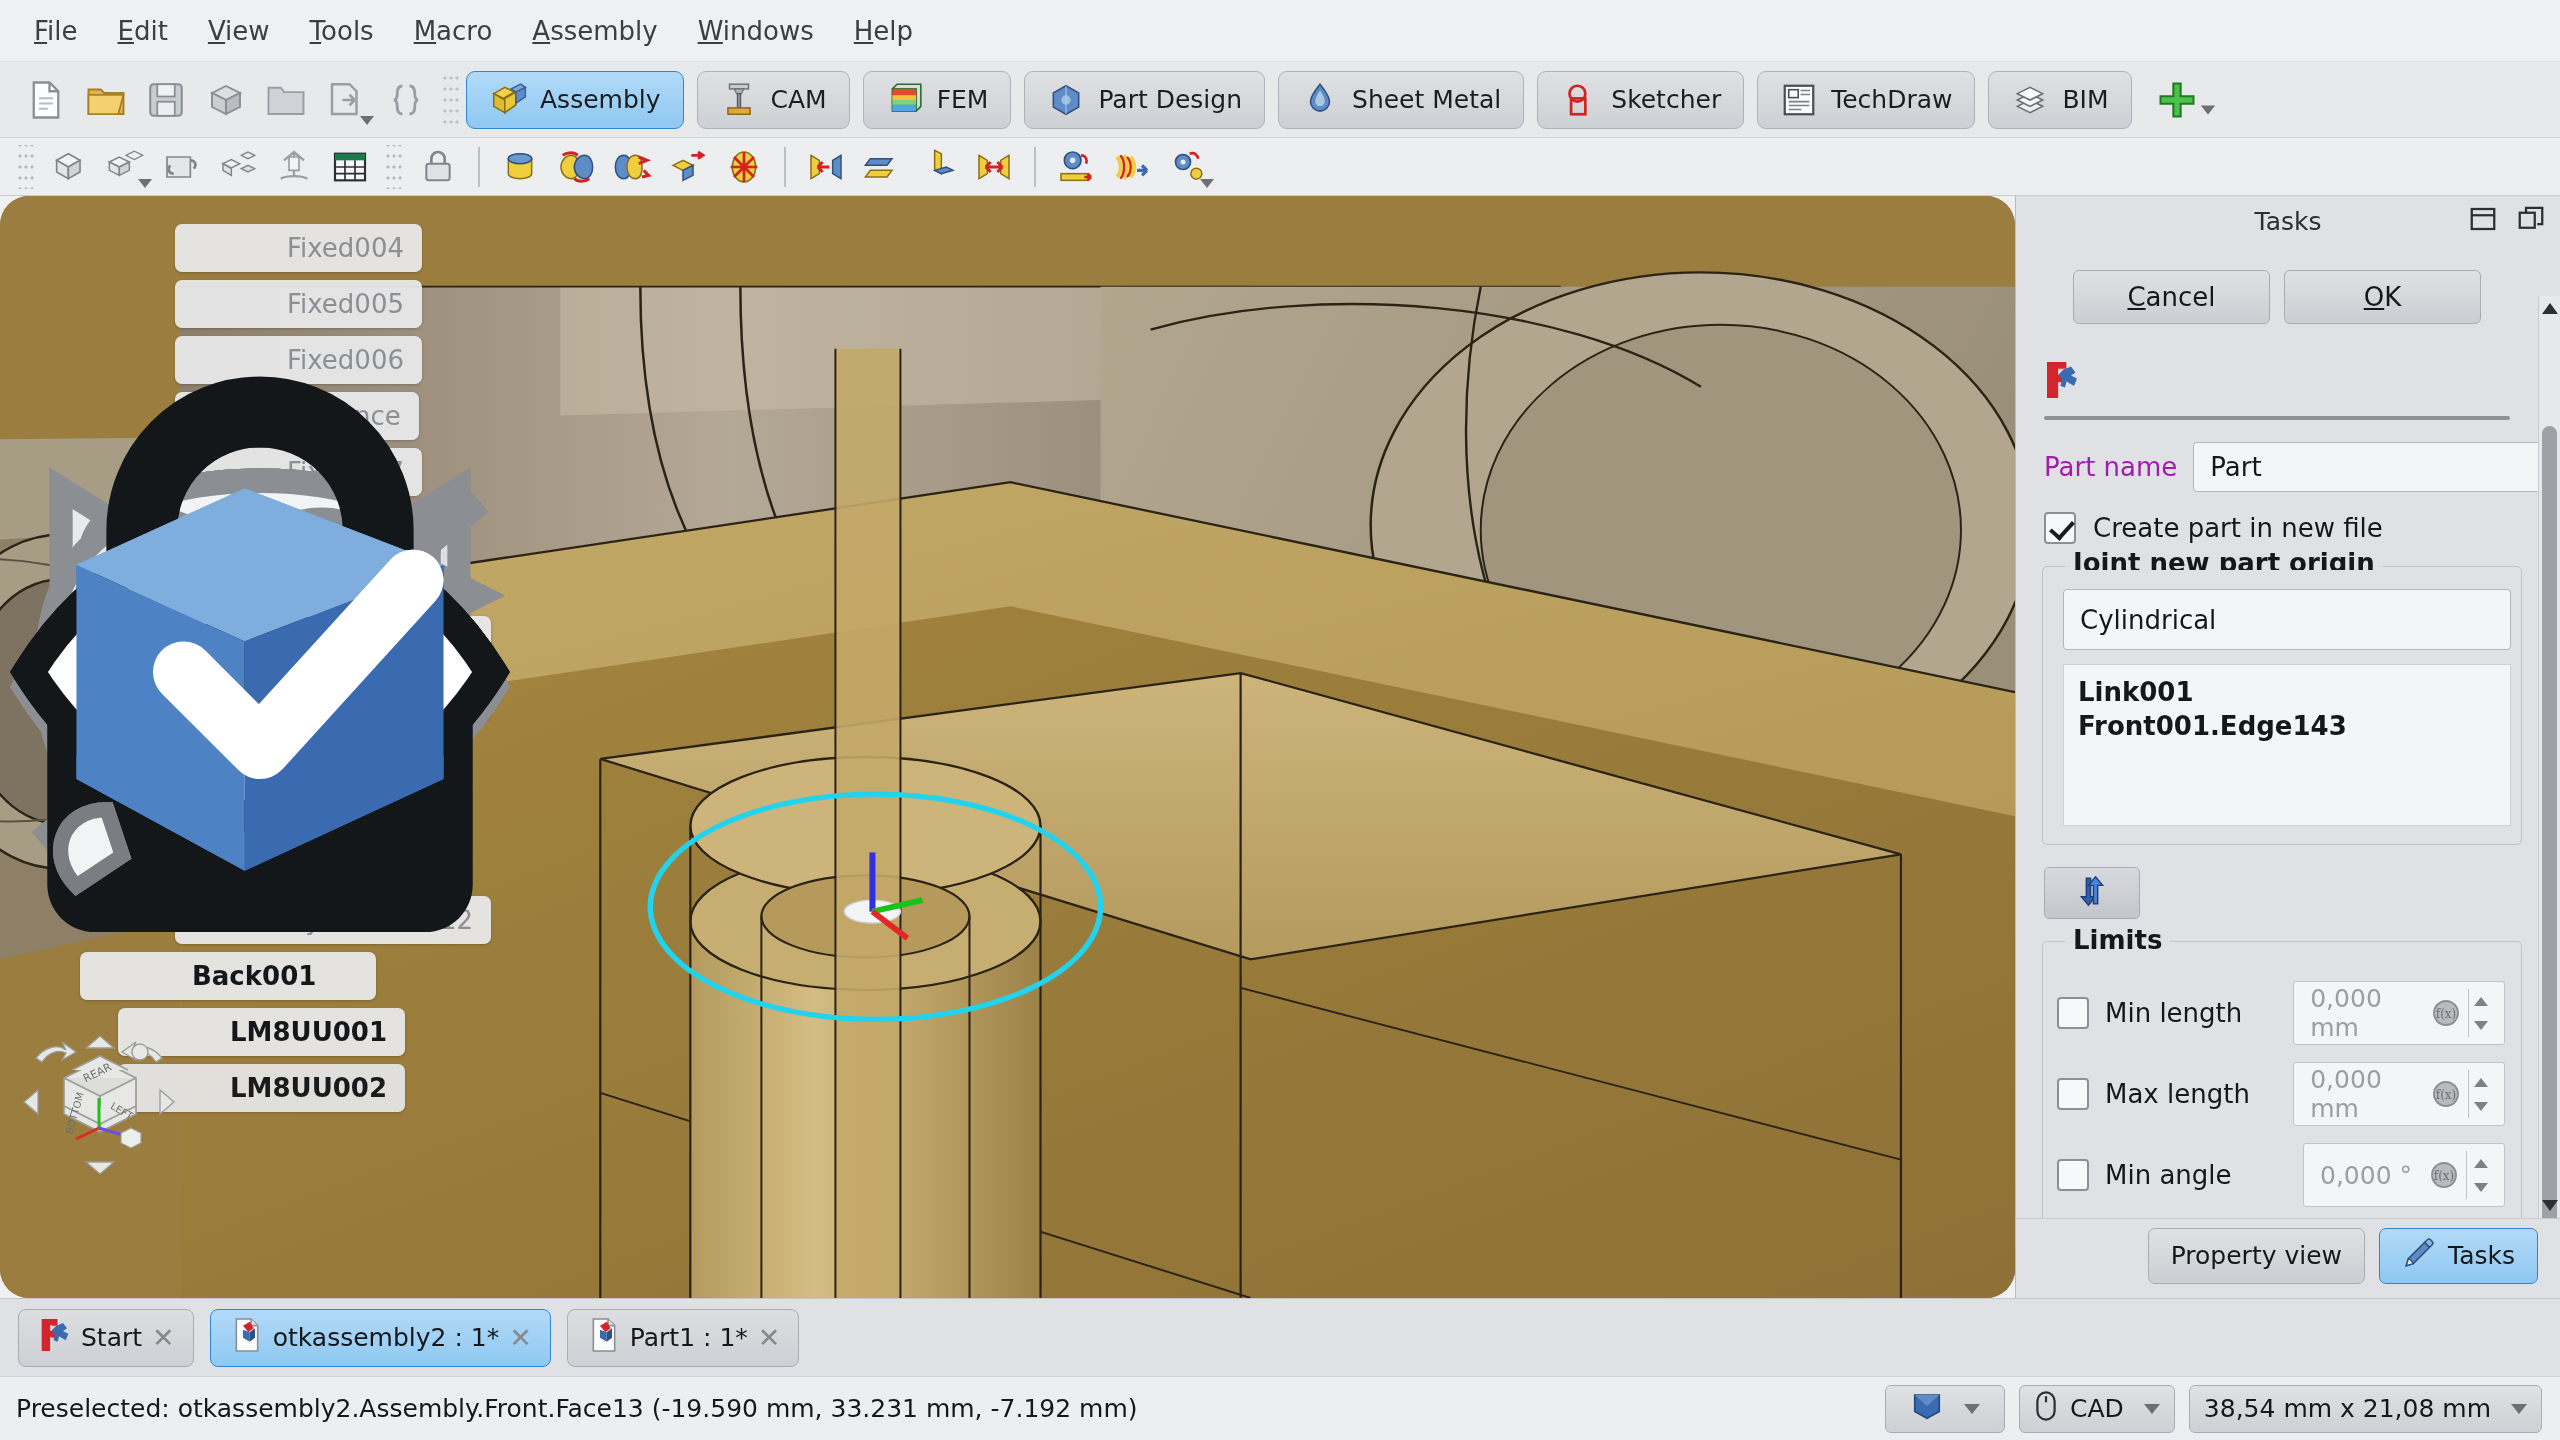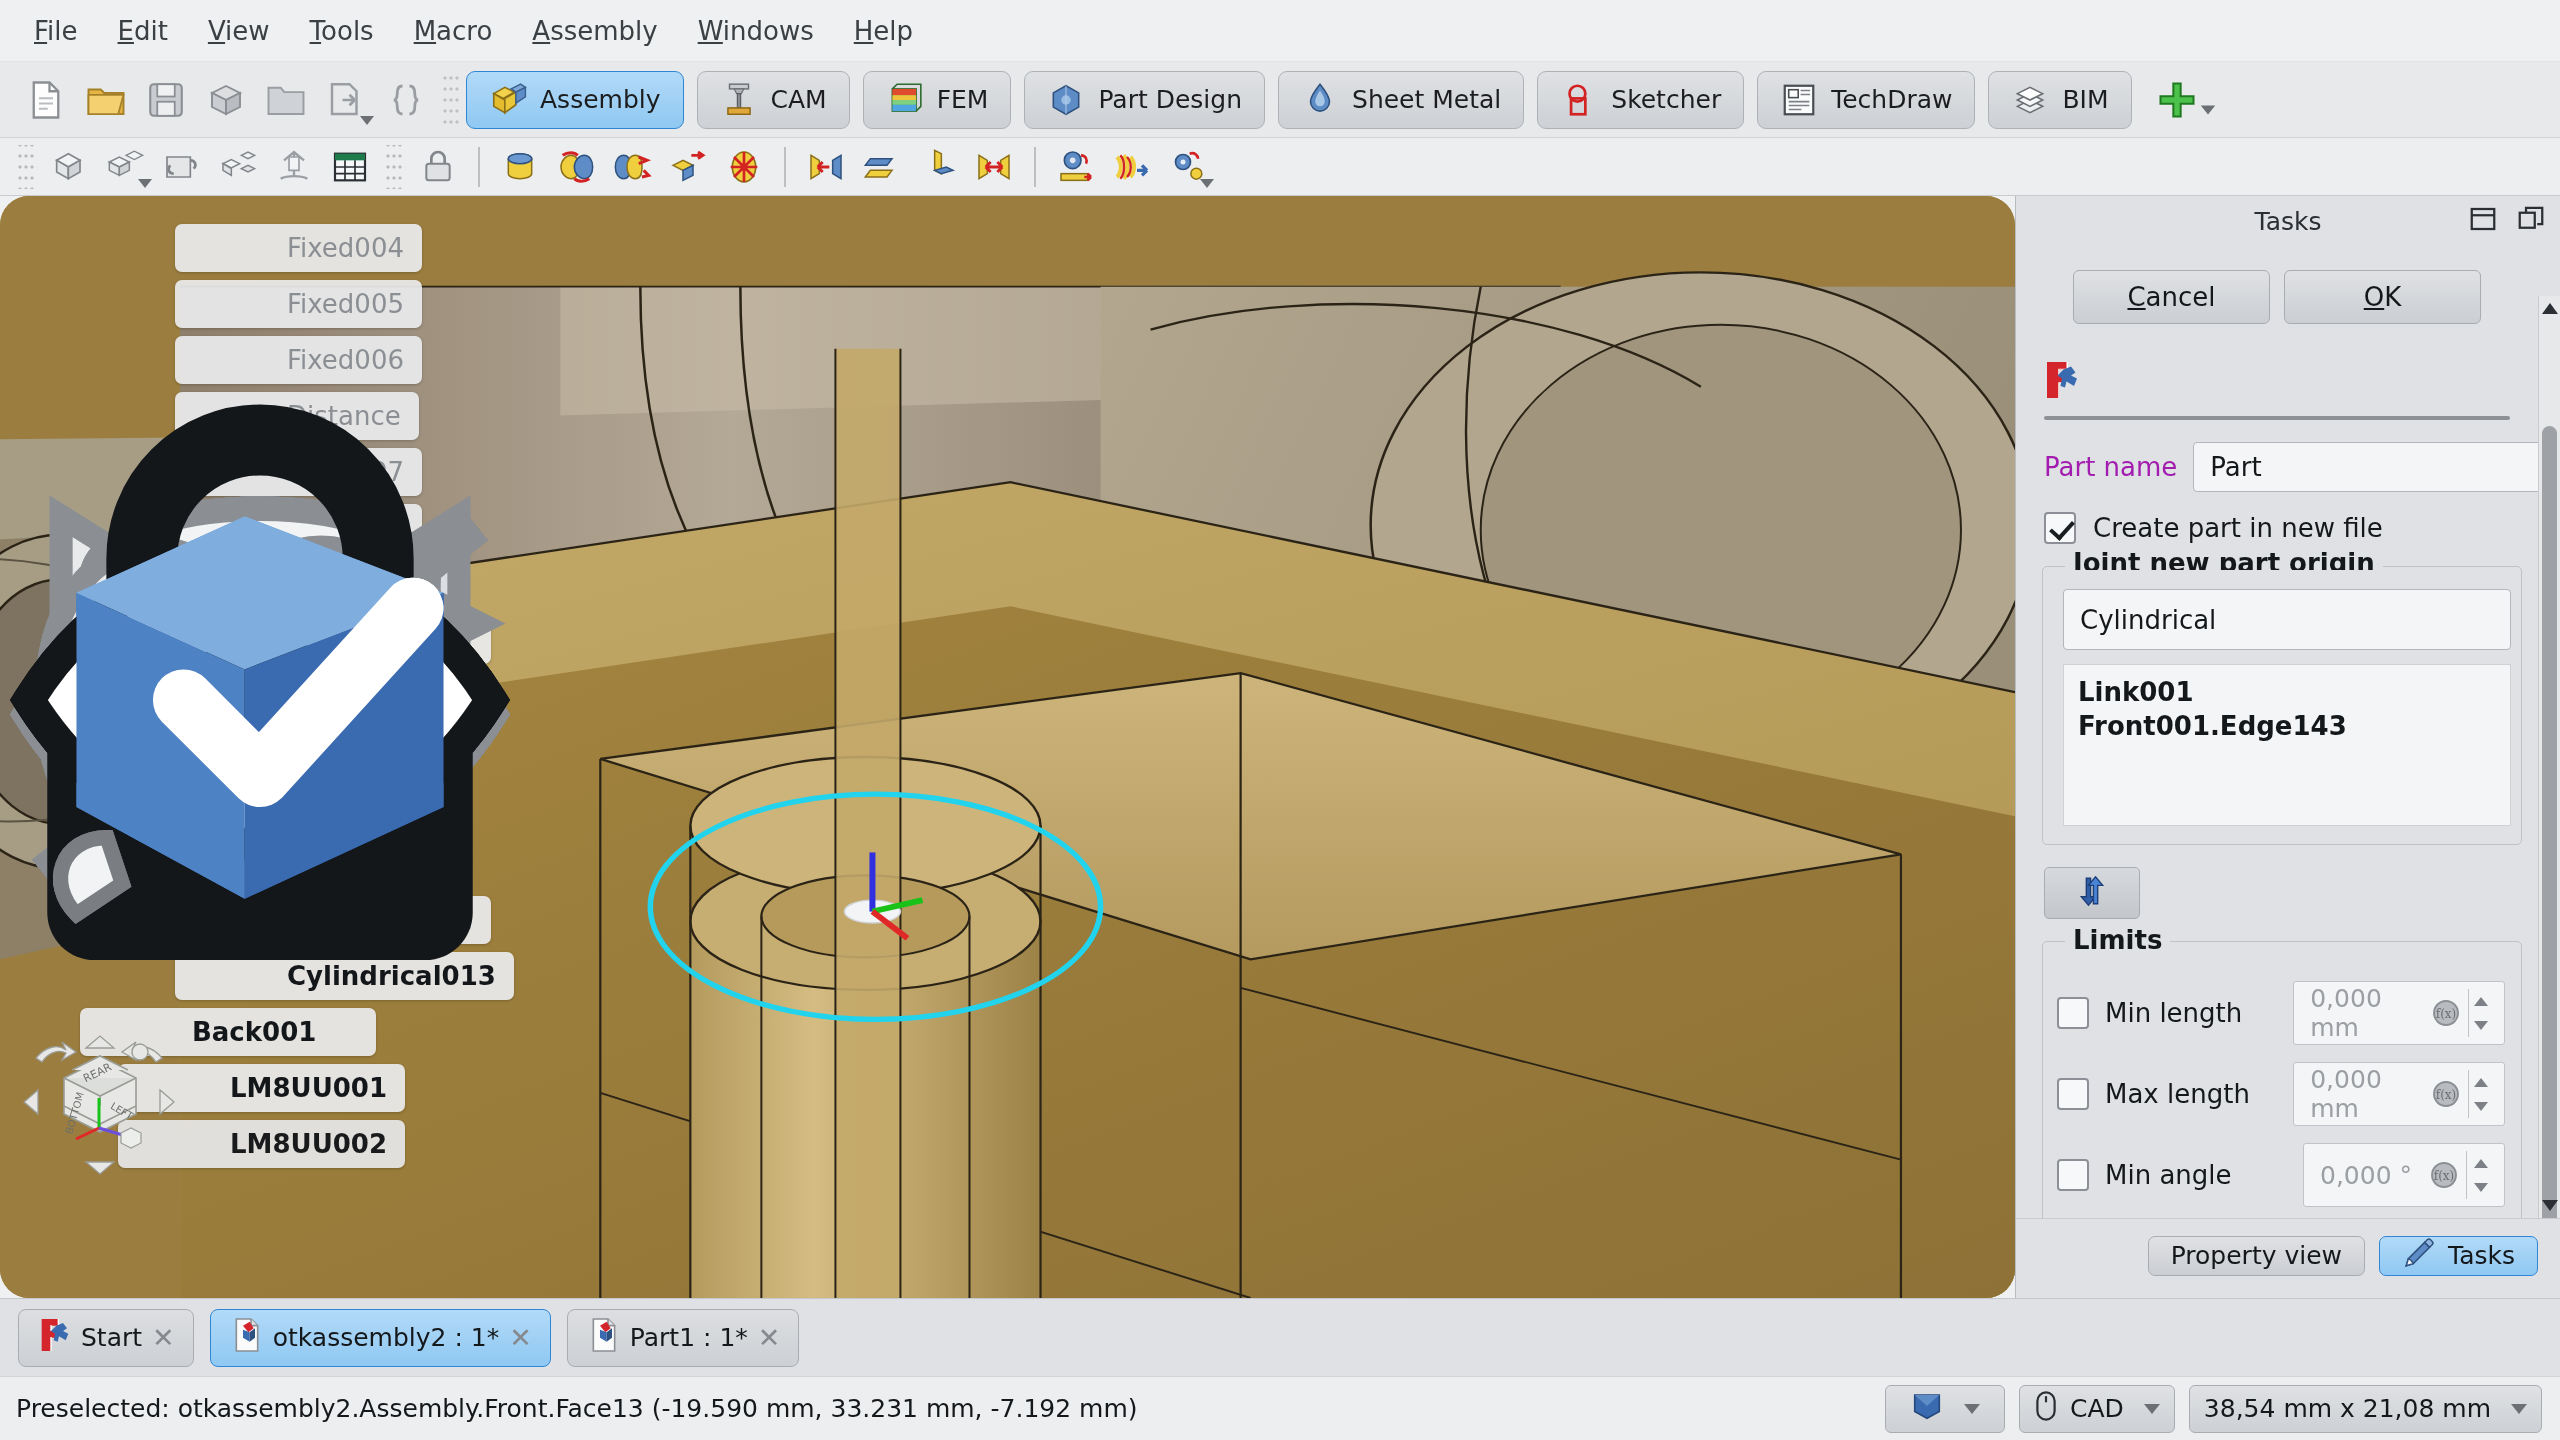--- a/index.html
+++ b/index.html
@@ -205,21 +205,21 @@
     align-items: center; justify-content: center;
   }
   .vscroll .arrow-up { top: 0; } .vscroll .arrow-dn { bottom: 0; }
 
   .panel-toggle-row {
     flex: 0 0 80px; display: flex; align-items: center; justify-content: flex-end;
     gap: 14px; padding: 0 22px 6px 0; background: #dfe1e4;
     border-top: 1px solid #c9cbcf;
   }
   .pt-btn {
-    height: 40px; padding: 0 22px; display: flex; align-items: center; gap: 12px;
+    height: 56px; padding: 0 22px; display: flex; align-items: center; gap: 12px;
     background: linear-gradient(#dfe1e4, #cbced2); border: 1px solid #a9adb2;
     border-radius: 7px; font-size: 25px; color: #15181b; cursor: default;
   }
   .pt-btn.active { background: linear-gradient(#b2daf8, #8fc8f2); border-color: #2f86d4; }
 
   
   .doctabs {
     flex: 0 0 78px; background: #dfe1e4; display: flex; align-items: center;
     padding-left: 18px; gap: 16px; border-top: 1px solid #c5c7cb;
     position: relative; z-index: 3;
@@ -856,39 +856,20 @@
           <span class="tree-ico">
             <svg viewBox="0 0 34 34" width="34" height="34">
                 <path d="M3 17c0-6 3-10 7-10s6 4 6 10-2 10-6 10-7-4-7-10z" fill="#e9ebed" stroke="#8b8f94" stroke-width="1.5"></path>
                 <path d="M14 17c0-6 3-10 7-10s6 4 6 10-2 10-6 10-7-4-7-10z" fill="#dcdee1" stroke="#8b8f94" stroke-width="1.5"></path>
                 <path d="M25 9l6 3-6 3" fill="none" stroke="#8b8f94" stroke-width="1.8"></path>
               </svg>
             </span>
           <span class="tree-label">Cylindrical012</span>
         </div>
 
-        <div class="tree-row visible" style="margin-left:175px">
-          <span class="eye-ico">
-            <svg viewBox="0 0 36 26" width="36" height="26">
-                <path d="M2 13c5-8 12-10 16-10s11 2 16 10c-5 8-12 10-16 10S7 21 2 13z" fill="#fff" stroke="#14171a" stroke-width="2.2"></path>
-                <circle cx="18" cy="13" r="5" fill="#14171a"></circle>
-              </svg>
-            </span>
-          <span class="tree-ico">
-            <svg viewBox="0 0 34 34" width="34" height="34">
-                <circle cx="13" cy="15" r="8" fill="#3a6bb0"></circle>
-                <circle cx="10" cy="12" r="4" fill="#e5b62a"></circle>
-                <circle cx="9" cy="20" r="3.3" fill="#d33a2a"></circle>
-                <circle cx="18" cy="10" r="3" fill="#d33a2a"></circle>
-                <circle cx="22" cy="17" r="6.5" fill="#3a6bb0"></circle>
-                <path d="M18 17l3 3 6-7" fill="none" stroke="#fff" stroke-width="3.4" stroke-linecap="round" stroke-linejoin="round"></path>
-              </svg>
-            </span>
-          <span class="tree-label">Cylindrical013</span>
-        </div>
 
         <div class="tree-row visible" style="margin-left:80px">
           <span class="eye-ico">
             <svg viewBox="0 0 36 26" width="36" height="26">
                 <path d="M2 13c5-8 12-10 16-10s11 2 16 10c-5 8-12 10-16 10S7 21 2 13z" fill="#fff" stroke="#14171a" stroke-width="2.2"></path>
                 <circle cx="18" cy="13" r="5" fill="#14171a"></circle>
               </svg>
             </span>
           <span class="tree-ico">
             <svg viewBox="0 0 34 34" width="34" height="34">

